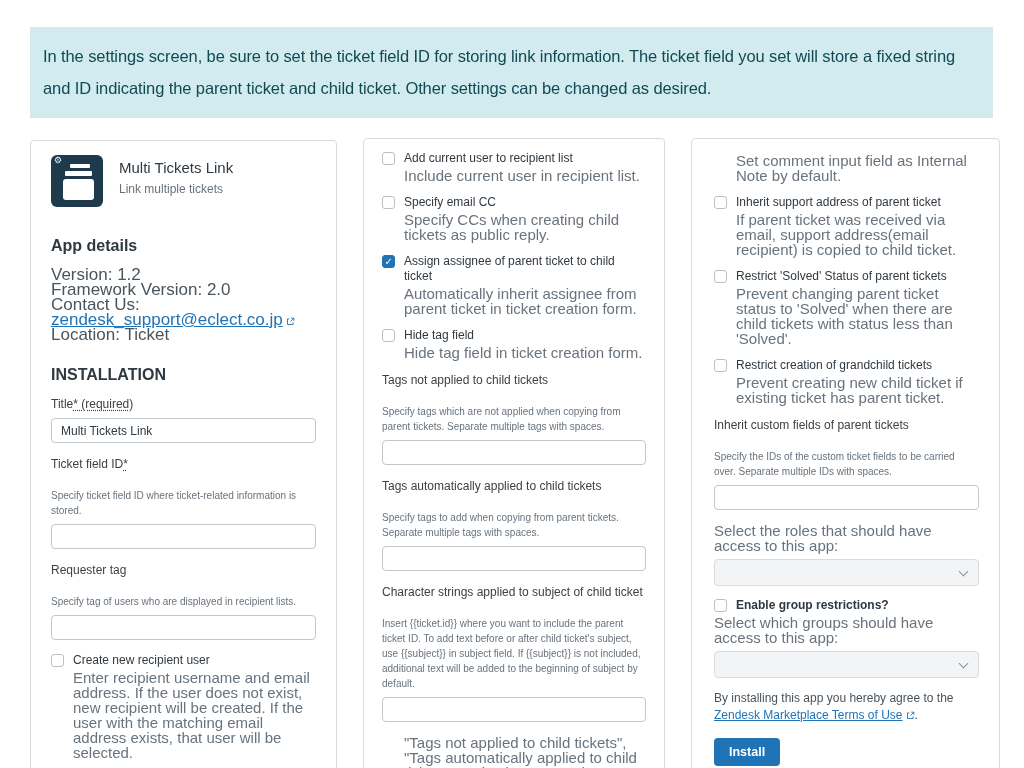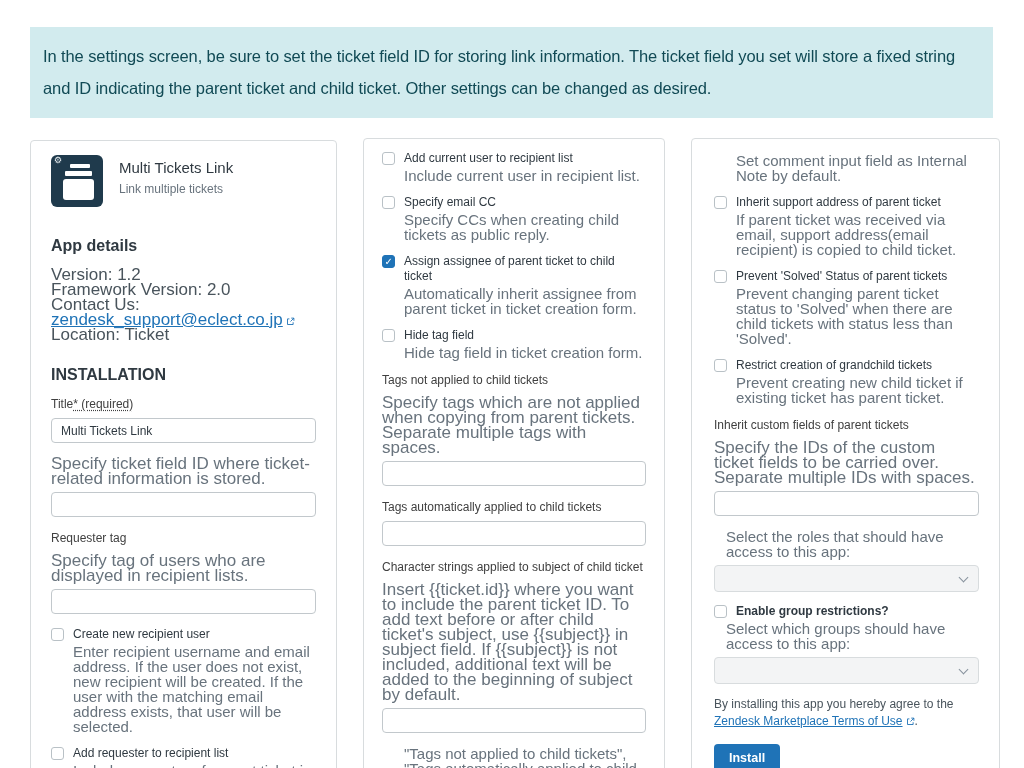--- a/index.html
+++ b/index.html
@@ -40,21 +40,21 @@
   .section-heading{font-size:16px;font-weight:bold;color:#2f3941;margin:0 0 12px 0;}
   .detail-line{font-size:17px;color:#49545c;line-height:15px;}
   .link{color:#1f73b7;text-decoration:underline;cursor:pointer;}
   .ext{width:9px;height:9px;margin-left:3px;vertical-align:-1px;}
   .spacer24{height:24px;}
 
   
   .field{margin-bottom:13px;}
   .f-label{font-size:12px;color:#404040;line-height:16px;}
   .req{text-decoration:underline dotted;text-underline-offset:2px;}
-  .f-hint{font-size:17px;color:#68737d;line-height:15px;margin-top:7px;}
+  .f-hint{font-size:10px;color:#68737d;line-height:15px;margin-top:16px;}
   .text-input{
     display:block;width:100%;box-sizing:border-box;height:25px;margin-top:6px;
     border:1px solid #c2c8cc;border-radius:4px;background:#fff;
     font-family:inherit;font-size:12px;color:#2f3941;padding:0 9px;outline:none;
   }
 
   
   .cb-block{margin-bottom:12px;}
   .cb-row{display:flex;align-items:flex-start;gap:9px;}
   .checkbox{
@@ -63,21 +63,21 @@
     position:relative;box-sizing:border-box;
   }
   .checkbox.checked{background:#1f73b7;border-color:#1f73b7;}
   .checkbox.checked::after{
     content:"\2713";color:#fff;font-size:10px;font-weight:bold;
     position:absolute;left:1.5px;top:-0.5px;
   }
   .cb-label{font-size:12px;color:#2f3941;line-height:15px;}
   .cb-label.bold{font-weight:bold;}
   .cb-hint{font-size:15px;color:#68737d;line-height:15px;margin:2px 0 0 22px;}
-  .cb-hint.noindent{margin-left:12px;}
+  .cb-hint.noindent{margin-left:0;}
 
   
   .select{
     height:25px;margin-top:6px;border:1px solid #d8dcde;border-radius:4px;
     background:#f3f4f5;position:relative;cursor:pointer;
   }
   .chevron{
     position:absolute;right:11px;top:8px;width:7px;height:7px;box-sizing:border-box;
     border-right:1.6px solid #87929d;border-bottom:1.6px solid #87929d;
     transform:rotate(45deg);
@@ -122,20 +122,21 @@
 
   <div class="spacer24"></div>
   <div class="section-heading">INSTALLATION</div>
 
   <div class="field">
     <div class="f-label"><span>Title</span><span class="req">* (required)</span></div>
     <input class="text-input" type="text" value="Multi Tickets Link" style="">
   </div>
 
   <div class="field">
+    <div class="f-label"><span>Ticket field ID</span><span class="req">*</span></div>
     <div class="f-hint">Specify ticket field ID where ticket-related information is stored.</div>
     <input class="text-input" type="text" value="" style="">
   </div>
 
   <div class="field">
     <div class="f-label">Requester tag</div>
     <div class="f-hint">Specify tag of users who are displayed in recipient lists.</div>
     <input class="text-input" type="text" value="" style="">
   </div>
 
@@ -191,20 +192,21 @@
   </div>
 
   <div class="field">
     <div class="f-label">Tags not applied to child tickets</div>
     <div class="f-hint">Specify tags which are not applied when copying from parent tickets. Separate multiple tags with spaces.</div>
     <input class="text-input" type="text" value="" style="">
   </div>
 
   <div class="field">
     <div class="f-label">Tags automatically applied to child tickets</div>
+    <div class="f-hint">Specify tags to add when copying from parent tickets. Separate multiple tags with spaces.</div>
     <input class="text-input" type="text" value="" style="">
   </div>
 
   <div class="field">
     <div class="f-label">Character strings applied to subject of child ticket</div>
     <div class="f-hint">Insert {{ticket.id}} where you want to include the parent ticket ID. To add text before or after child ticket's subject, use {{subject}} in subject field. If {{subject}} is not included, additional text will be added to the beginning of subject by default.</div>
     <input class="text-input" type="text" value="" style="">
   </div>
 
   <div class="cb-block" style="margin-bottom:0;">
@@ -222,21 +224,21 @@
     <div class="cb-row">
       <span class="checkbox"></span>
       <span class="cb-label">Inherit support address of parent ticket</span>
     </div>
     <div class="cb-hint">If parent ticket was received via email, support address(email recipient) is copied to child ticket.</div>
   </div>
 
   <div class="cb-block">
     <div class="cb-row">
       <span class="checkbox"></span>
-      <span class="cb-label">Prevent 'Solved' Status of parent tickets</span>
+      <span class="cb-label">Restrict 'Solved' Status of parent tickets</span>
     </div>
     <div class="cb-hint">Prevent changing parent ticket status to 'Solved' when there are child tickets with status less than 'Solved'.</div>
   </div>
 
   <div class="cb-block">
     <div class="cb-row">
       <span class="checkbox"></span>
       <span class="cb-label">Restrict creation of grandchild tickets</span>
     </div>
     <div class="cb-hint">Prevent creating new child ticket if existing ticket has parent ticket.</div>

